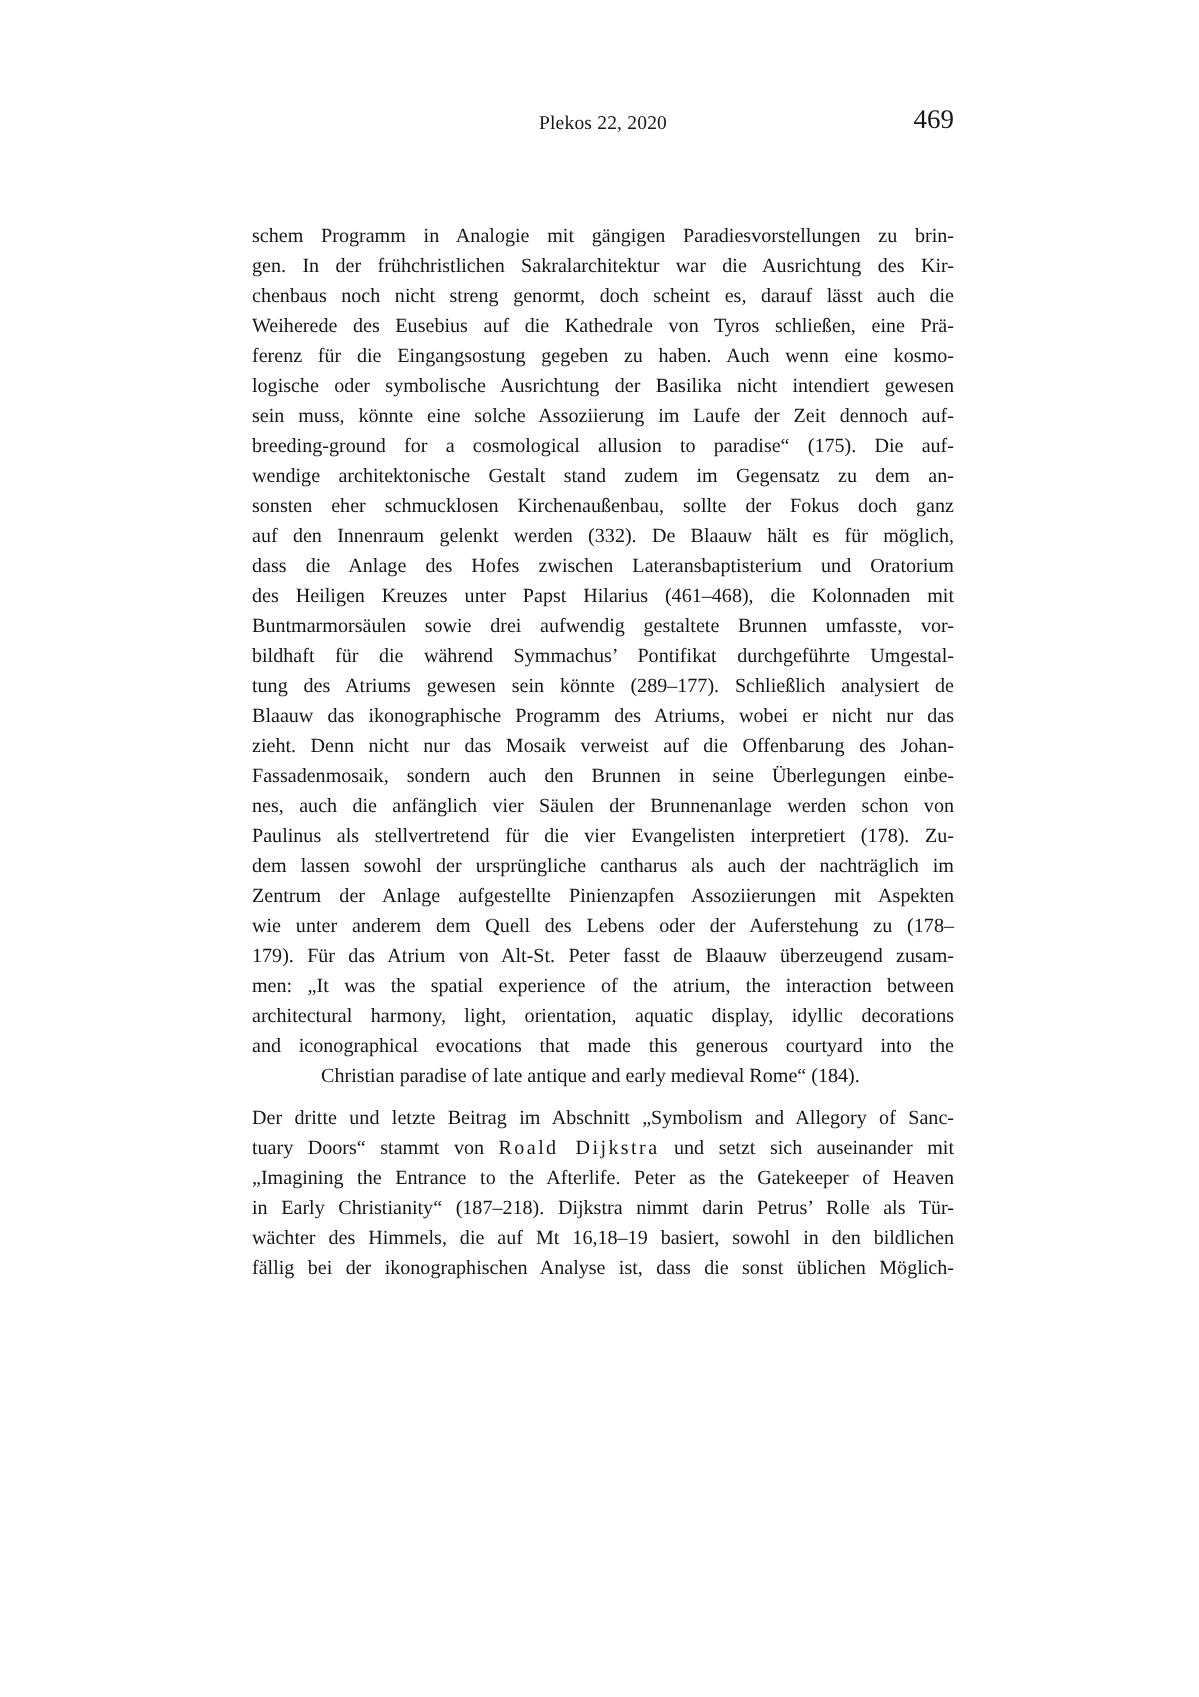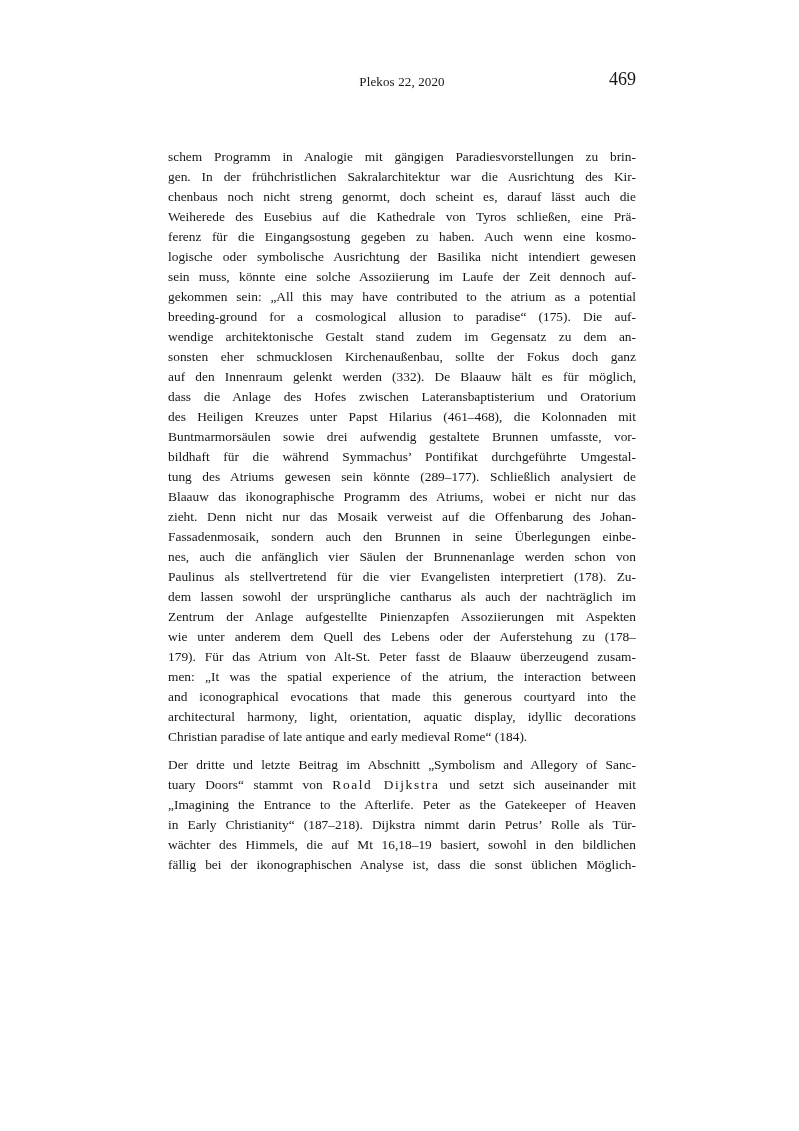--- a/index.html
+++ b/index.html
@@ -47,63 +47,62 @@
     width: 468px;
     font-size: 13.4px;
     line-height: 20px;
   }
   .paragraph { text-align: justify; }
   .paragraph + .paragraph { margin-top: 8px; }
   .line {
     text-align: justify;
     text-align-last: justify;
   }
-  .line.flush { text-align-last: left; }
+  .line.flush { text-align-last: left; margin-left: 46px; }
   .italic { }
   .letterspaced { letter-spacing: 0.12em; }
 </style>
 </head>
 <body>
 
 <div class="page">
   <div class="running-header">
     <span class="journal">Plekos 22, 2020</span>
     <span class="page-number">469</span>
   </div>
   <div class="text-block">
       <div class="paragraph">
         <div class="line"><span>schem Programm in Analogie mit gängigen Paradiesvorstellungen zu brin-</span></div>
         <div class="line"><span>gen. In der frühchristlichen Sakralarchitektur war die Ausrichtung des Kir-</span></div>
         <div class="line"><span>chenbaus noch nicht streng genormt, doch scheint es, darauf lässt auch die</span></div>
         <div class="line"><span>Weiherede des Eusebius auf die Kathedrale von Tyros schließen, eine Prä-</span></div>
         <div class="line"><span>ferenz für die Eingangsostung gegeben zu haben. Auch wenn eine kosmo-</span></div>
         <div class="line"><span>logische oder symbolische Ausrichtung der Basilika nicht intendiert gewesen</span></div>
         <div class="line"><span>sein muss, könnte eine solche Assoziierung im Laufe der Zeit dennoch auf-</span></div>
-        <div class="line"><span>gekommen sein: „All this may have contributed to the atrium as a potential</span></div>
         <div class="line"><span>breeding-ground for a cosmological allusion to paradise“ (175). Die auf-</span></div>
         <div class="line"><span>wendige architektonische Gestalt stand zudem im Gegensatz zu dem an-</span></div>
         <div class="line"><span>sonsten eher schmucklosen Kirchenaußenbau, sollte der Fokus doch ganz</span></div>
         <div class="line"><span>auf den Innenraum gelenkt werden (332). De Blaauw hält es für möglich,</span></div>
         <div class="line"><span>dass die Anlage des Hofes zwischen Lateransbaptisterium und Oratorium</span></div>
         <div class="line"><span>des Heiligen Kreuzes unter Papst Hilarius (461–468), die Kolonnaden mit</span></div>
         <div class="line"><span>Buntmarmorsäulen sowie drei aufwendig gestaltete Brunnen umfasste, vor-</span></div>
         <div class="line"><span>bildhaft für die während Symmachus’ Pontifikat durchgeführte Umgestal-</span></div>
         <div class="line"><span>tung des Atriums gewesen sein könnte (289–177). Schließlich analysiert de</span></div>
         <div class="line"><span>Blaauw das ikonographische Programm des Atriums, wobei er nicht nur das</span></div>
         <div class="line"><span>zieht. Denn nicht nur das Mosaik verweist auf die Offenbarung des Johan-</span></div>
         <div class="line"><span>Fassadenmosaik, sondern auch den Brunnen in seine Überlegungen einbe-</span></div>
         <div class="line"><span>nes, auch die anfänglich vier Säulen der Brunnenanlage werden schon von</span></div>
         <div class="line"><span>Paulinus als stellvertretend für die vier Evangelisten interpretiert (178). Zu-</span></div>
         <div class="line"><span>dem lassen sowohl der ursprüngliche </span><span class="italic">cantharus</span><span> als auch der nachträglich im</span></div>
         <div class="line"><span>Zentrum der Anlage aufgestellte Pinienzapfen Assoziierungen mit Aspekten</span></div>
         <div class="line"><span>wie unter anderem dem Quell des Lebens oder der Auferstehung zu (178–</span></div>
         <div class="line"><span>179). Für das Atrium von Alt-St. Peter fasst de Blaauw überzeugend zusam-</span></div>
         <div class="line"><span>men: „It was the spatial experience of the atrium, the interaction between</span></div>
+        <div class="line"><span>architectural harmony, light, orientation, aquatic display, idyllic decorations</span></div>
         <div class="line"><span>and iconographical evocations that made this generous courtyard into the</span></div>
-        <div class="line"><span>architectural harmony, light, orientation, aquatic display, idyllic decorations</span></div>
         <div class="line flush"><span>Christian paradise of late antique and early medieval Rome“ (184).</span></div>
       </div>
       <div class="paragraph">
         <div class="line"><span>Der dritte und letzte Beitrag im Abschnitt „Symbolism and Allegory of Sanc-</span></div>
         <div class="line"><span>tuary Doors“ stammt von </span><span class="letterspaced">Roald Dijkstra</span><span> und setzt sich auseinander mit</span></div>
         <div class="line"><span>„Imagining the Entrance to the Afterlife. Peter as the Gatekeeper of Heaven</span></div>
         <div class="line"><span>in Early Christianity“ (187–218). Dijkstra nimmt darin Petrus’ Rolle als Tür-</span></div>
         <div class="line"><span>wächter des Himmels, die auf Mt 16,18–19 basiert, sowohl in den bildlichen</span></div>
         <div class="line"><span>fällig bei der ikonographischen Analyse ist, dass die sonst üblichen Möglich-</span></div>
       </div>

